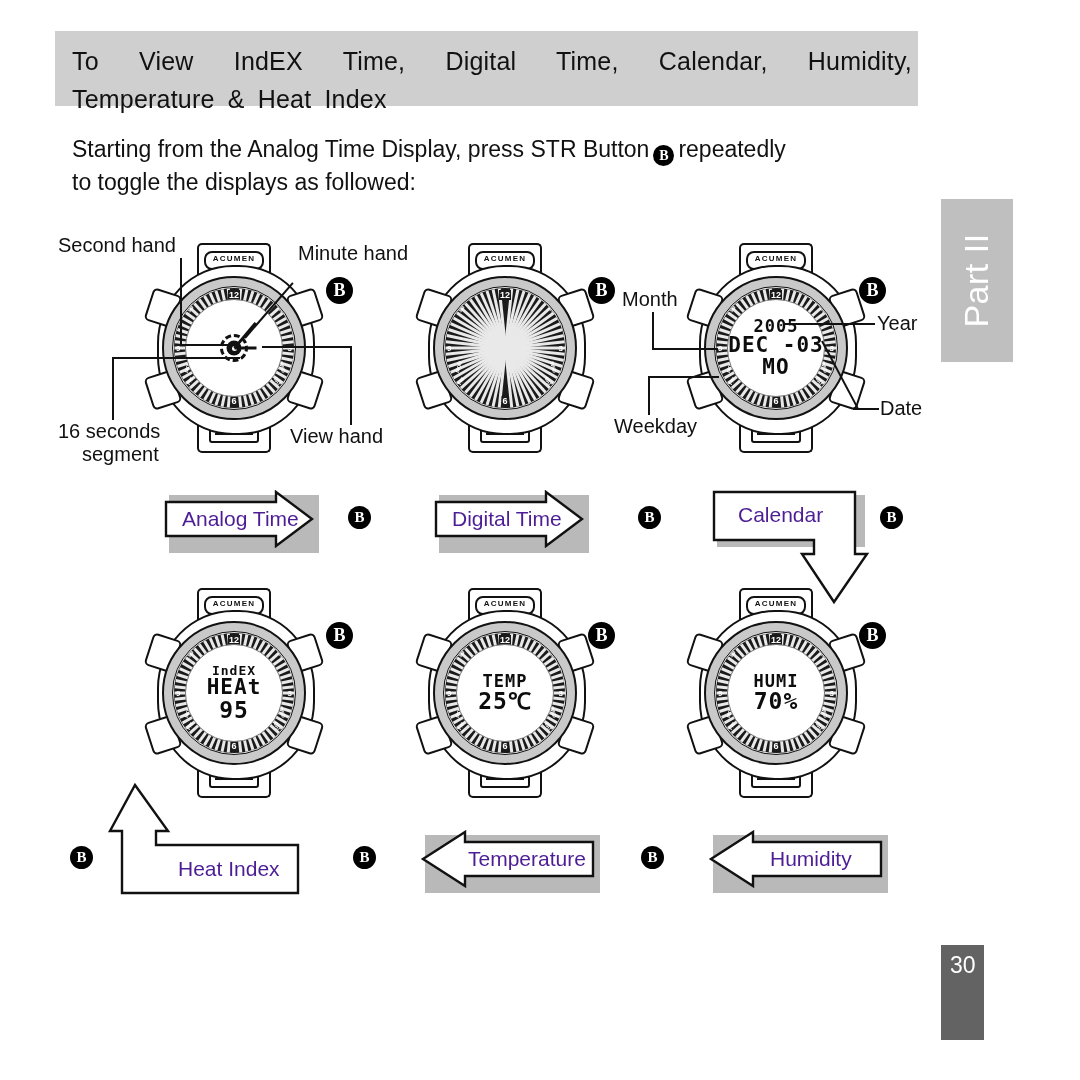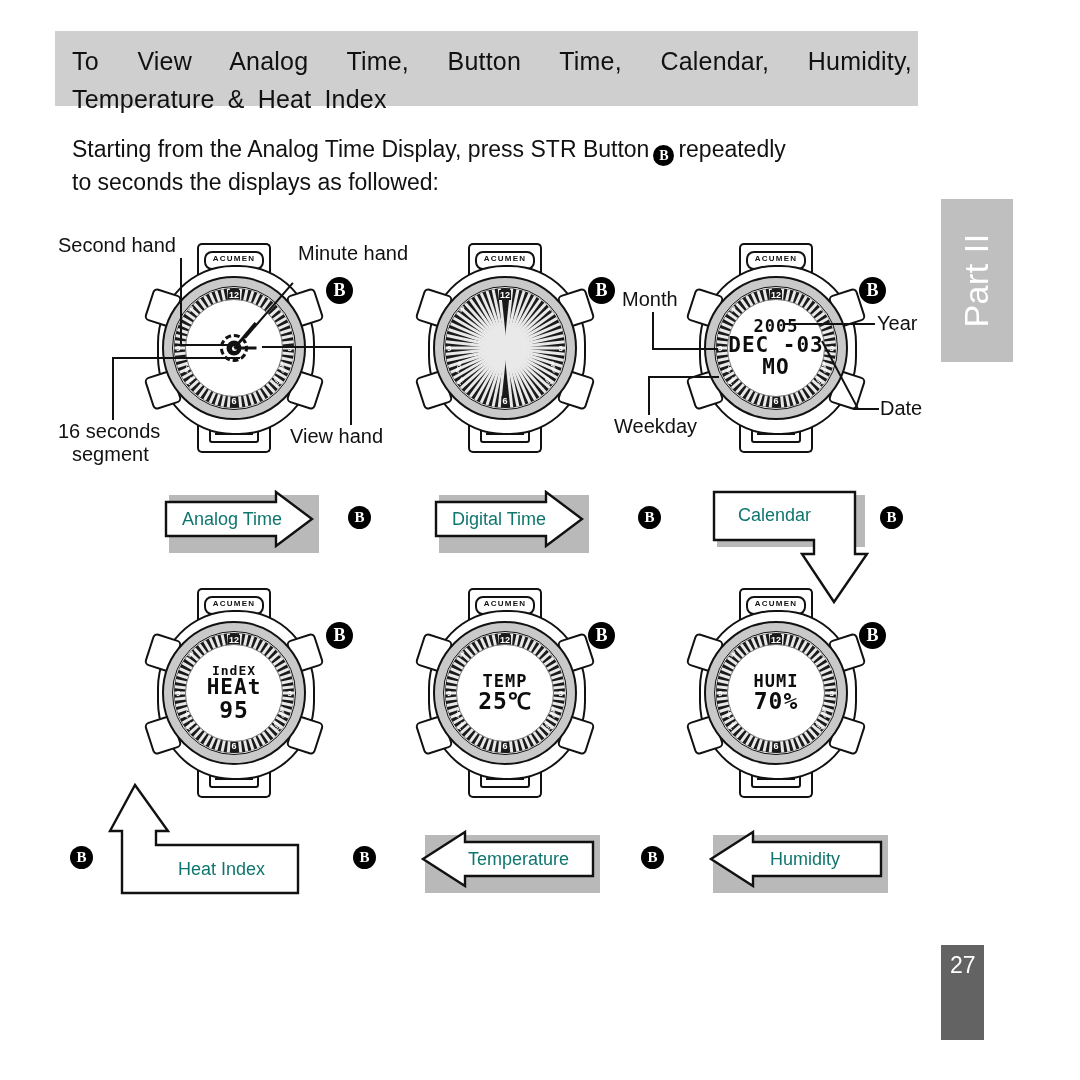--- a/index.html
+++ b/index.html
@@ -214,45 +214,45 @@
 
   
   .flowbox{position:absolute;}
   .flowbox .shadow{
     position:absolute;left:5px;top:5px;width:100%;height:100%;
     background:#b9b9b9;
   }
   .flowbox svg{position:relative;display:block;}
   .flowbox .txt{
     position:absolute;top:0;bottom:0;display:flex;align-items:center;
-    font-size:18px;color:#0f766e;white-space:nowrap;
+    font-size:21px;color:#4c1d95;white-space:nowrap;
   }
 </style>
 </head>
 <body>
 
 <div class="page">
 
   <div class="header-band"></div>
   <div class="header-title">
-    <span class="l1">To View Analog Time, Button Time, Calendar, Humidity,</span>
+    <span class="l1">To View IndEX Time, Digital Time, Calendar, Humidity,</span>
     <span class="l2">Temperature &amp; Heat Index</span>
   </div>
 
   <div class="intro">
     <span class="line"><span>Starting from the Analog Time Display, press STR Button</span><span class="bchip">B</span><span>repeatedly</span></span>
-    <span class="line">to seconds the displays as followed:</span>
+    <span class="line">to toggle the displays as followed:</span>
   </div>
 
   <div class="part-tab">
     <span>Part II</span>
   </div>
 
   <div class="page-num">
-    <span>27</span>
+    <span>30</span>
   </div>
 
   <div class="watch" id="w0" style="left:146px;top:243px;">
       <div class="strap-top">
         <div class="logo">ACUMEN</div>
       </div>
       <div class="strap-bot">
         <div class="buckle">
           <i></i>
           <i></i>
@@ -838,21 +838,21 @@
 
   <div class="callout" style="left:58px;top:233px;">Second hand</div>
   <div class="leader v" style="left:180px;top:258px;height:87px;"></div>
   <div class="leader h" style="left:180px;top:344px;width:60px;"></div>
 
   <div class="callout" style="left:298px;top:241px;">Minute hand</div>
   <div class="leader diag" style="left:245px;top:337px;width:73px;transform:rotate(-49deg);"></div>
 
   <div class="callout" style="left:58px;top:420px;line-height:23px;">
     <span>16 seconds</span><br>
-    <span style="margin-left:14px;display:inline-block;">segment</span>
+    <span style="margin-left:24px;display:inline-block;">segment</span>
   </div>
   <div class="leader v" style="left:112px;top:358px;height:62px;"></div>
   <div class="leader h" style="left:112px;top:357px;width:128px;"></div>
 
   <div class="callout" style="left:290px;top:424px;">View hand</div>
   <div class="leader v" style="left:350px;top:347px;height:78px;"></div>
   <div class="leader h" style="left:262px;top:346px;width:90px;"></div>
 
   <div class="callout" style="left:622px;top:287px;">Month</div>
   <div class="leader v" style="left:652px;top:312px;height:37px;"></div>

